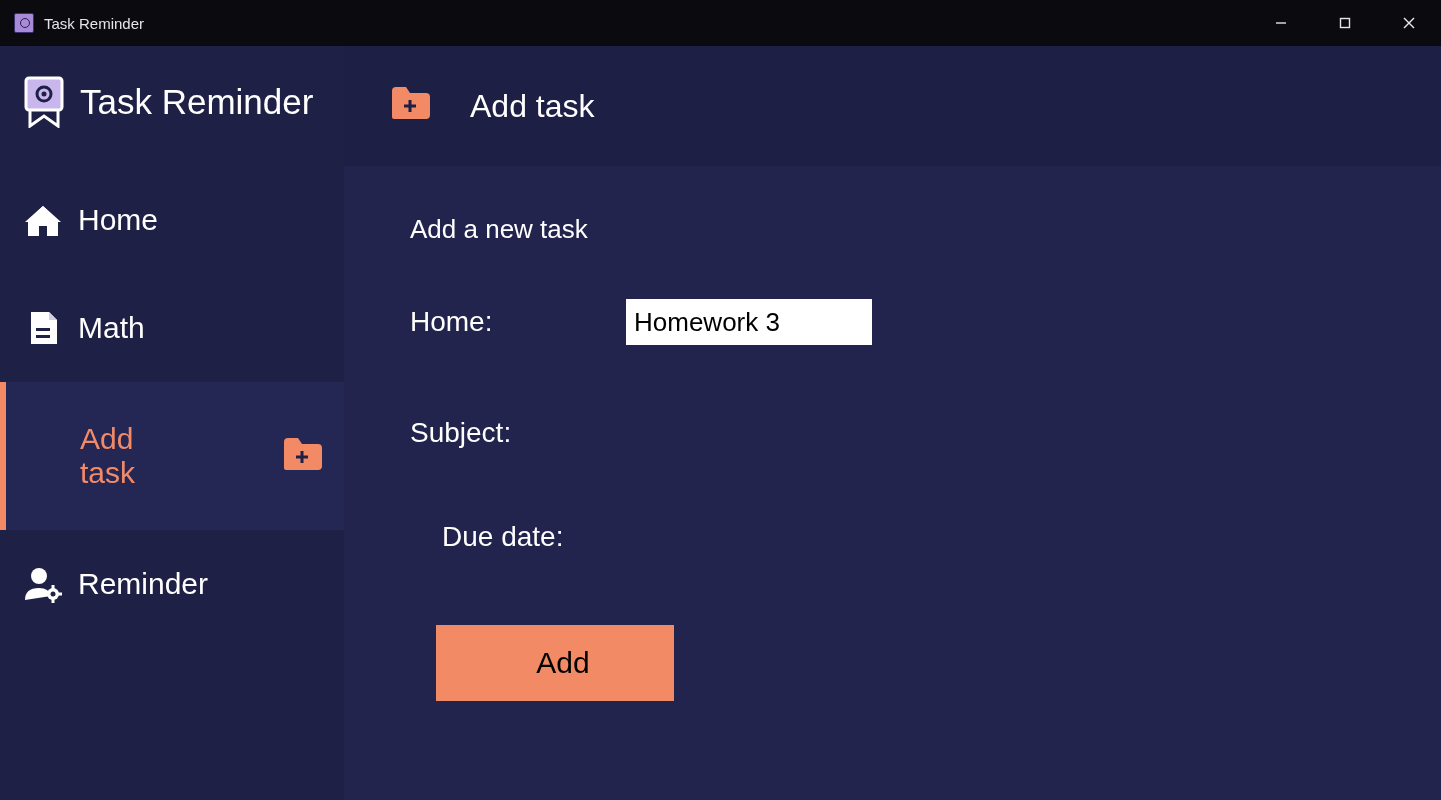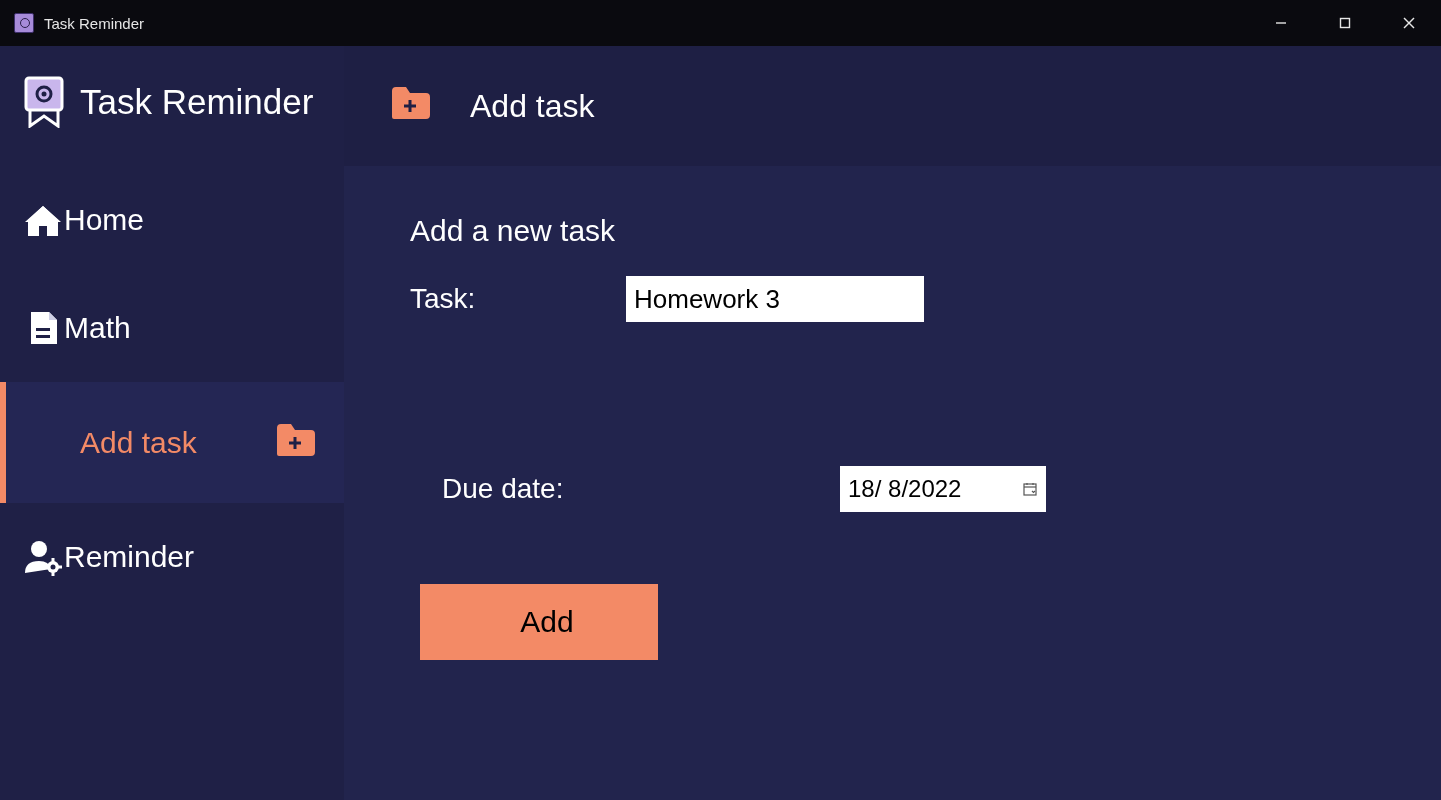--- a/index.html
+++ b/index.html
@@ -67,20 +67,21 @@
   }
   .brand .logo {
     width: 44px; height: 52px;
     position: relative;
   }
   .brand .logo svg { width: 100%; height: 100%; }
 
   .nav-item {
     display: flex;
     align-items: center;
+    gap: 14px;
     padding: 34px 22px;
     color: #ffffff;
     font-size: 30px;
     cursor: pointer;
   }
   .nav-item .icon { width: 42px; display: flex; align-items: center; justify-content: center; }
   .nav-item .icon svg { width: 40px; height: 40px; fill: #ffffff; }
 
   .nav-item.addtask {
     position: relative;
@@ -116,29 +117,29 @@
   .content-header .folder-plus-hdr { width: 40px; height: 34px; }
   .content-header .folder-plus-hdr path { fill: #f38a66; }
   .content-header .folder-plus-hdr .plus { stroke: #1e1f44; stroke-width: 3; }
 
   .form-area {
     flex: 1;
     background: #22244d;
     padding: 48px 66px;
     color: #ffffff;
   }
-  .form-title { font-size: 30px; margin-bottom: 28px; }
+  .form-title { font-size: 26px; margin-bottom: 54px; }
   .form-row {
     display: flex;
     align-items: center;
     margin-bottom: 72px;
   }
   .form-row .lbl { width: 216px; font-size: 28px; }
   .form-row input[type="text"] {
-    width: 298px; height: 46px;
+    width: 246px; height: 46px;
     background: #ffffff; color: #000000;
     border: none; font-size: 26px;
     padding: 0 8px;
     font-family: inherit;
   }
   .form-row.date .lbl { width: 398px; margin-left: 32px; }
   .date-box {
     width: 206px; height: 46px;
     background: #ffffff;
     display: flex; align-items: center;
@@ -153,21 +154,21 @@
   }
   .date-box .cal-icon svg { width: 14px; height: 14px; fill: none; stroke: #555; stroke-width: 1.2; }
 
   .add-btn {
     width: 238px; height: 76px;
     background: #f38a66;
     color: #000000;
     border: none;
     font-size: 30px;
     cursor: pointer;
-    margin-left: 10px;
+    margin-left: 26px;
     font-family: inherit;
     padding-left: 16px;
   }
 </style>
 </head>
 <body>
 
 <div class="titlebar">
   <div class="app-icon"></div>
   <span>Task Reminder</span>
@@ -266,39 +267,28 @@
           <line class="plus" x1="14" y1="21" x2="26" y2="21"></line>
         </svg>
       </span>
       <span>Add task</span>
     </div>
 
     <div class="form-area">
       <div class="form-title">Add a new task</div>
 
       <div class="form-row">
-        <div class="lbl">Task:</div>
+        <div class="lbl">Home:</div>
         <input type="text" value="Homework 3" style="">
       </div>
 
       <div class="form-row">
+        <div class="lbl">Subject:</div>
       </div>
 
       <div class="form-row date">
         <div class="lbl">Due date:</div>
-        <div class="date-box">
-          <span>18/  8/2022</span>
-          <span class="cal-icon">
-            <svg viewBox="0 0 14 14">
-              <rect x="1" y="2" width="12" height="11"></rect>
-              <line x1="1" y1="5" x2="13" y2="5"></line>
-              <line x1="4" y1="1" x2="4" y2="3"></line>
-              <line x1="10" y1="1" x2="10" y2="3"></line>
-              <polyline points="9,9 10.5,10.5 12,9" fill="none"></polyline>
-            </svg>
-          </span>
-        </div>
       </div>
 
       <button class="add-btn">Add</button>
     </div>
   </div>
 </div>
 
 </body></html>

